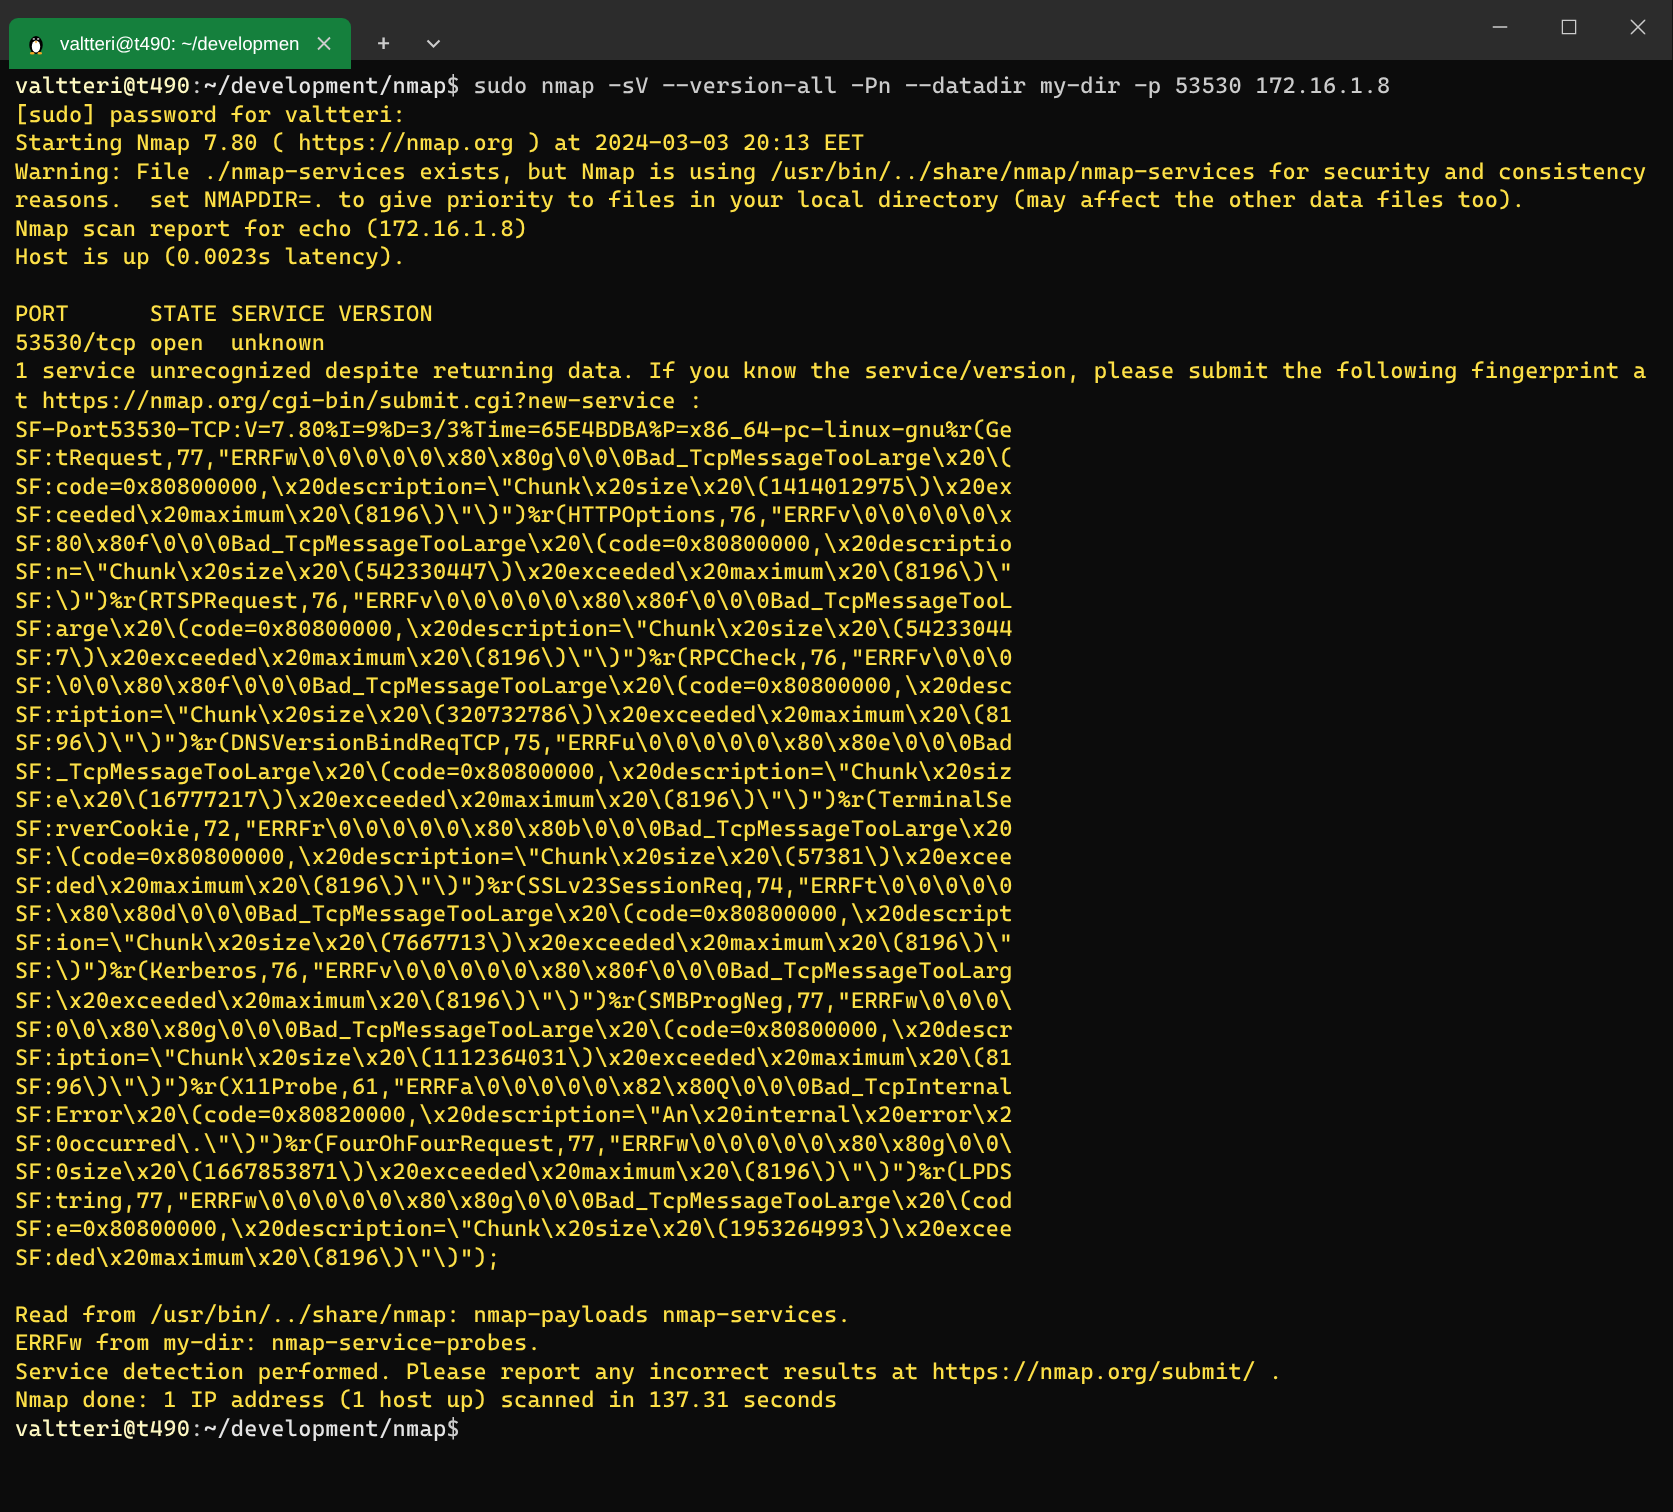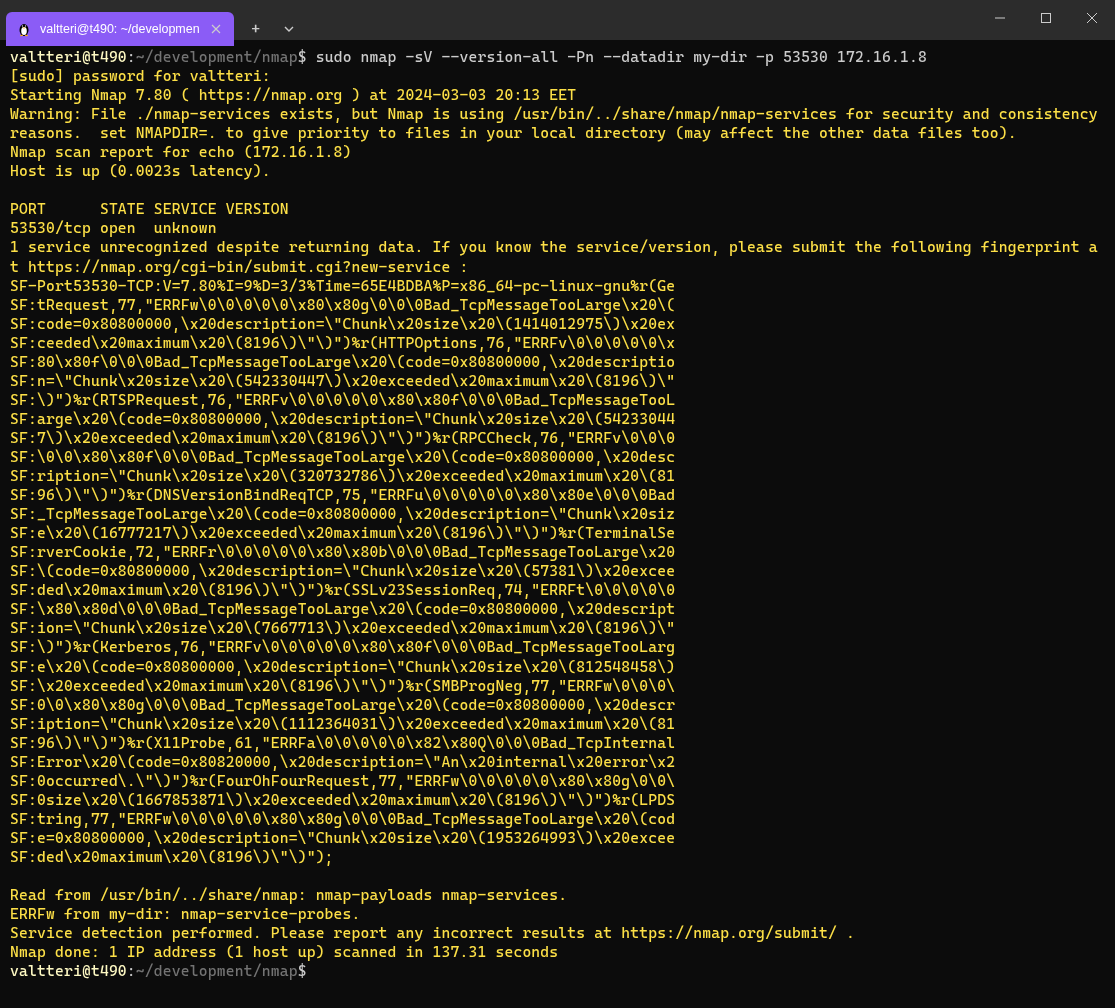--- a/index.html
+++ b/index.html
@@ -22,21 +22,21 @@
     .tab-strip {
       display: flex;
       align-items: flex-end;
       height: 40px;
       padding-left: 6px;
     }
     .tab {
       display: flex;
       align-items: center;
       height: 34px;
-      background: #8b5cf6;
+      background: #15803d;
       border-radius: 6px 6px 0 0;
       padding: 0 10px;
       gap: 8px;
       min-width: 220px;
       position: relative;
       top: 6px;
     }
     .tab-icon {
       width: 16px;
       height: 16px;
@@ -105,21 +105,21 @@
       cursor: pointer;
     }
     .terminal {
       padding: 8px 10px;
       background: #0c0c0c;
       line-height: 1.27;
       letter-spacing: 0.2px;
     }
     .prompt-user { color: #fef9c3; }
     .prompt-sep { color: #cccccc; }
-    .prompt-path { color: #737373; }
+    .prompt-path { color: #e5e5e5; }
     .prompt-dollar { color: #cccccc; }
     .cmd { color: #cccccc; }
     .output { color: #fde047; white-space: pre-wrap; word-break: break-all; }
     .line { white-space: pre-wrap; word-break: break-all; }
   </style>
 </head>
 <body>
 
 <div class="titlebar">
   <div class="tab-strip">
@@ -195,21 +195,20 @@
       <div class="output line">SF:ription=\"Chunk\x20size\x20\(320732786\)\x20exceeded\x20maximum\x20\(81</div>
       <div class="output line">SF:96\)\"\)")%r(DNSVersionBindReqTCP,75,"ERRFu\0\0\0\0\0\x80\x80e\0\0\0Bad</div>
       <div class="output line">SF:_TcpMessageTooLarge\x20\(code=0x80800000,\x20description=\"Chunk\x20siz</div>
       <div class="output line">SF:e\x20\(16777217\)\x20exceeded\x20maximum\x20\(8196\)\"\)")%r(TerminalSe</div>
       <div class="output line">SF:rverCookie,72,"ERRFr\0\0\0\0\0\x80\x80b\0\0\0Bad_TcpMessageTooLarge\x20</div>
       <div class="output line">SF:\(code=0x80800000,\x20description=\"Chunk\x20size\x20\(57381\)\x20excee</div>
       <div class="output line">SF:ded\x20maximum\x20\(8196\)\"\)")%r(SSLv23SessionReq,74,"ERRFt\0\0\0\0\0</div>
       <div class="output line">SF:\x80\x80d\0\0\0Bad_TcpMessageTooLarge\x20\(code=0x80800000,\x20descript</div>
       <div class="output line">SF:ion=\"Chunk\x20size\x20\(7667713\)\x20exceeded\x20maximum\x20\(8196\)\"</div>
       <div class="output line">SF:\)")%r(Kerberos,76,"ERRFv\0\0\0\0\0\x80\x80f\0\0\0Bad_TcpMessageTooLarg</div>
-      <div class="output line">SF:e\x20\(code=0x80800000,\x20description=\"Chunk\x20size\x20\(812548458\)</div>
       <div class="output line">SF:\x20exceeded\x20maximum\x20\(8196\)\"\)")%r(SMBProgNeg,77,"ERRFw\0\0\0\</div>
       <div class="output line">SF:0\0\x80\x80g\0\0\0Bad_TcpMessageTooLarge\x20\(code=0x80800000,\x20descr</div>
       <div class="output line">SF:iption=\"Chunk\x20size\x20\(1112364031\)\x20exceeded\x20maximum\x20\(81</div>
       <div class="output line">SF:96\)\"\)")%r(X11Probe,61,"ERRFa\0\0\0\0\0\x82\x80Q\0\0\0Bad_TcpInternal</div>
       <div class="output line">SF:Error\x20\(code=0x80820000,\x20description=\"An\x20internal\x20error\x2</div>
       <div class="output line">SF:0occurred\.\"\)")%r(FourOhFourRequest,77,"ERRFw\0\0\0\0\0\x80\x80g\0\0\</div>
       <div class="output line">SF:0size\x20\(1667853871\)\x20exceeded\x20maximum\x20\(8196\)\"\)")%r(LPDS</div>
       <div class="output line">SF:tring,77,"ERRFw\0\0\0\0\0\x80\x80g\0\0\0Bad_TcpMessageTooLarge\x20\(cod</div>
       <div class="output line">SF:e=0x80800000,\x20description=\"Chunk\x20size\x20\(1953264993\)\x20excee</div>
       <div class="output line">SF:ded\x20maximum\x20\(8196\)\"\)");</div>

